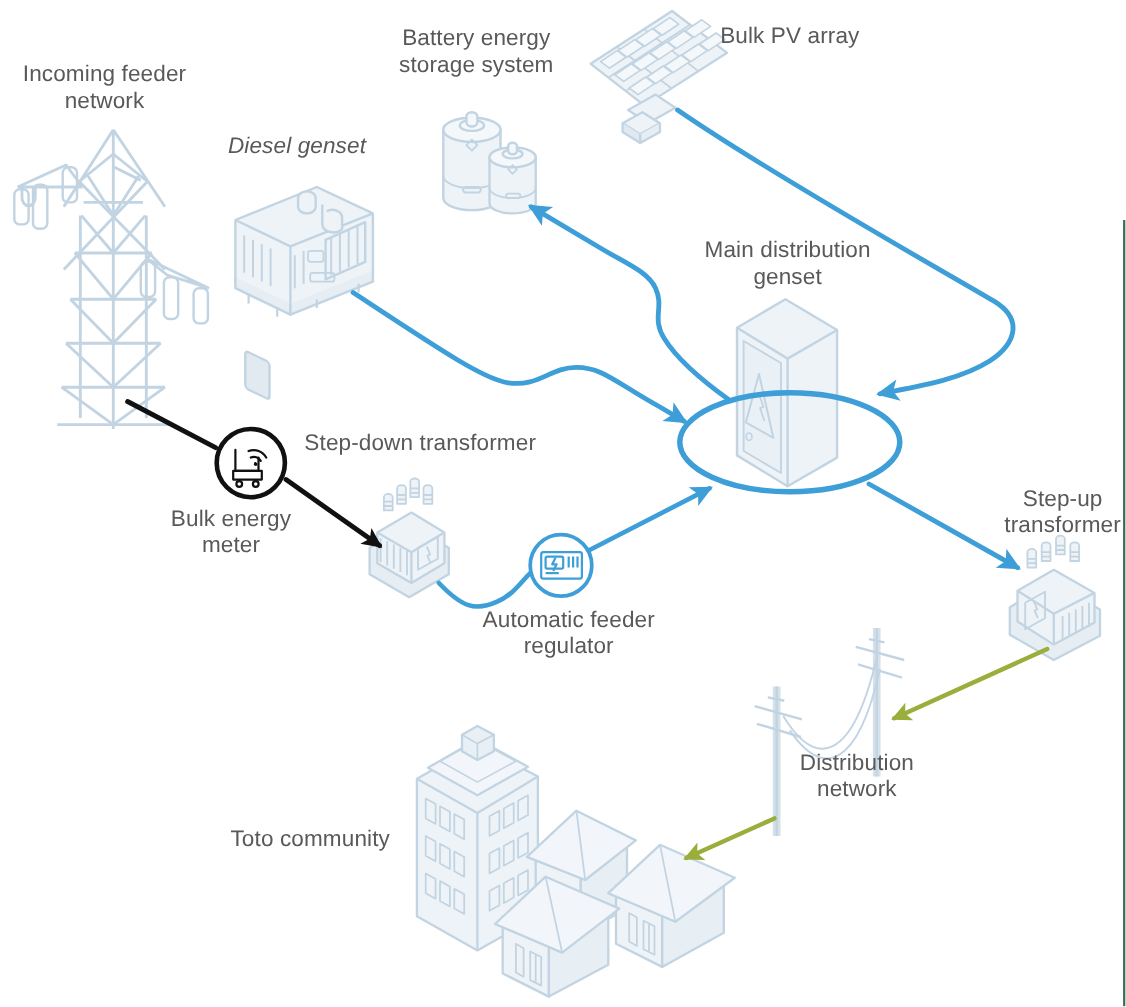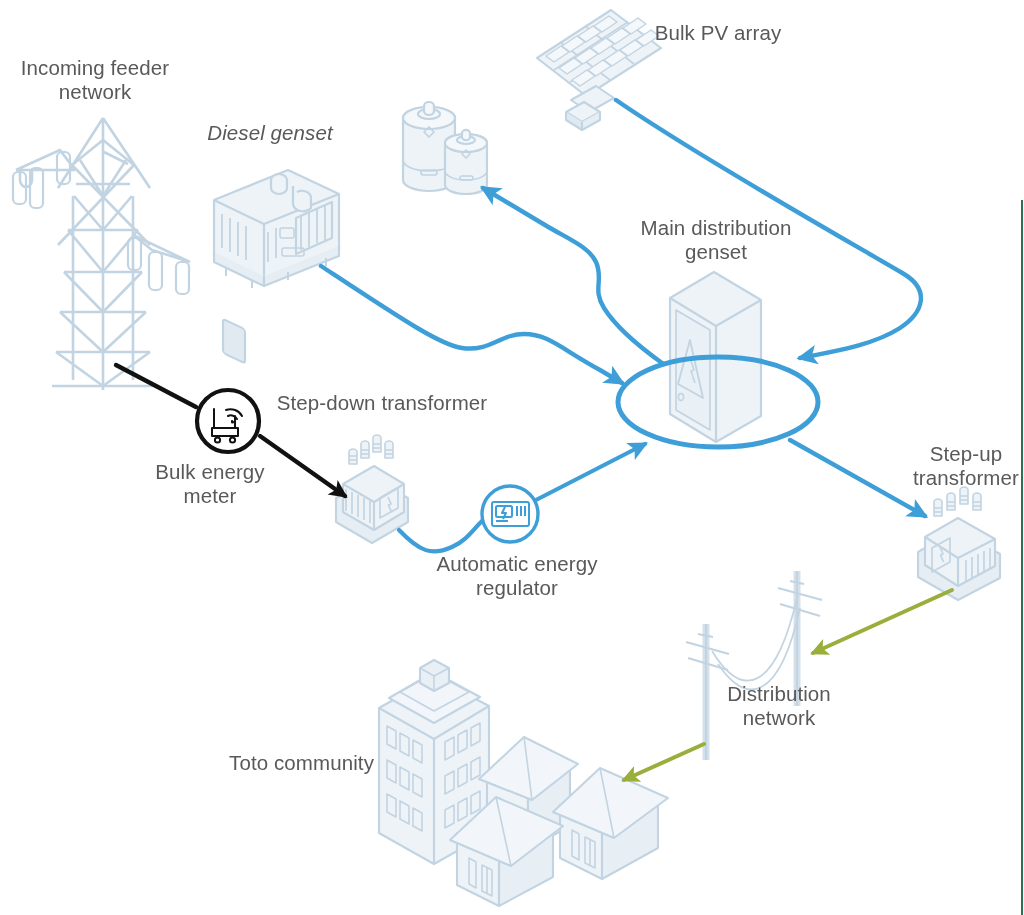--- a/index.html
+++ b/index.html
@@ -325,35 +325,37 @@
     </g>
 
     <line x1="1022" y1="200" x2="1022" y2="915" stroke="#2f6e4e" stroke-width="2"></line>
   </svg>
 
   <div class="lbl" style="left:0px;  top:56px;  width:190px;">Incoming feeder
 network</div>
 
   <div class="lbl" style="left:180px; top:121px; width:180px;font-style:italic;">Diesel genset</div>
 
+  <div class="lbl" style="left:342px; top:23px;  width:182px;">Battery energy
+storage system</div>
 
   <div class="lbl" style="left:632px; top:21px;  width:172px;">Bulk PV array</div>
 
   <div class="lbl" style="left:623px; top:216px; width:186px;">Main distribution
 genset</div>
 
   <div class="lbl" style="left:130px; top:460px; width:160px;">Bulk energy
 meter</div>
 
   <div class="lbl" style="left:268px; top:391px; width:228px;">Step-down transformer</div>
 
-  <div class="lbl" style="left:422px; top:552px; width:190px;">Automatic energy
+  <div class="lbl" style="left:422px; top:552px; width:190px;">Automatic feeder
 regulator</div>
 
   <div class="lbl" style="left:890px; top:442px; width:152px;">Step-up
 transformer</div>
 
   <div class="lbl" style="left:694px; top:682px; width:170px;">Distribution
 network</div>
 
-  <div class="lbl" style="left:190px; top:751px; width:184px;text-align:right;">Toto community</div>
+  <div class="lbl" style="left:190px; top:751px; width:184px;">Toto community</div>
 
 </div>
 
 </body></html>

